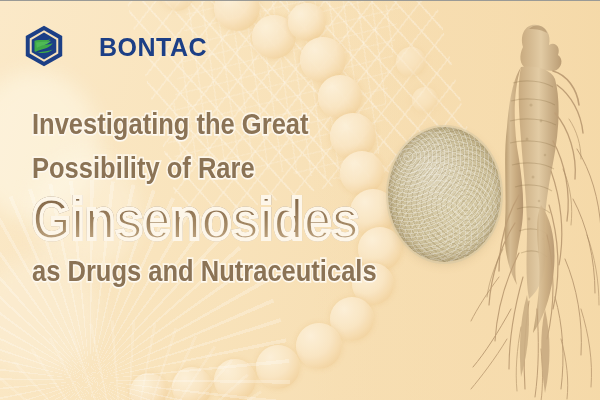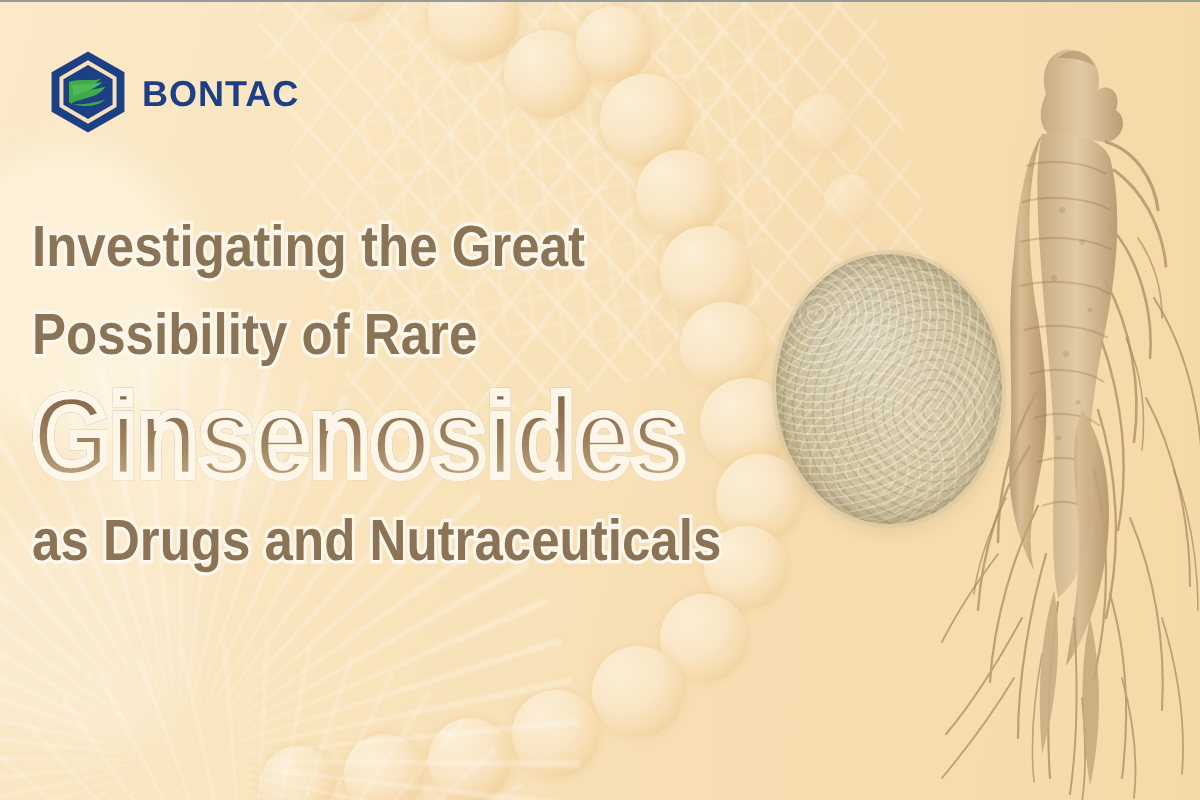--- a/index.html
+++ b/index.html
@@ -84,30 +84,31 @@
 
   
   .blob { position:absolute; border-radius:50%; filter:blur(10px); }
 
   
   .logo { position:absolute; left:24px; top:24px; display:flex; align-items:center; gap:7px; }
   .logo-mark { width:40px; height:42px; display:block; }
   .logo-word {
     font-family:"Liberation Sans", sans-serif;
     font-weight:bold;
-    font-size:18px;
+    font-size:25px;
     letter-spacing:.5px;
     color:#1c3f86;
     line-height:1;
     position:relative;
     top:1px;
-  }
-
-  
-  .headline { position:absolute; left:16px; top:108px; width:380px; }
+    margin-left:28px;
+  }
+
+  
+  .headline { position:absolute; left:32px; top:108px; width:380px; }
 
   .hl-line {
     font-family:"Liberation Sans Narrow","Liberation Sans", sans-serif;
     font-weight:bold;
     line-height:1.05;
     white-space:nowrap;
     color:#8b7355;
     -webkit-text-stroke:3.4px #fdf6e9;
     paint-order:stroke fill;
     text-shadow:0 1px 0 rgba(255,255,255,.6);

